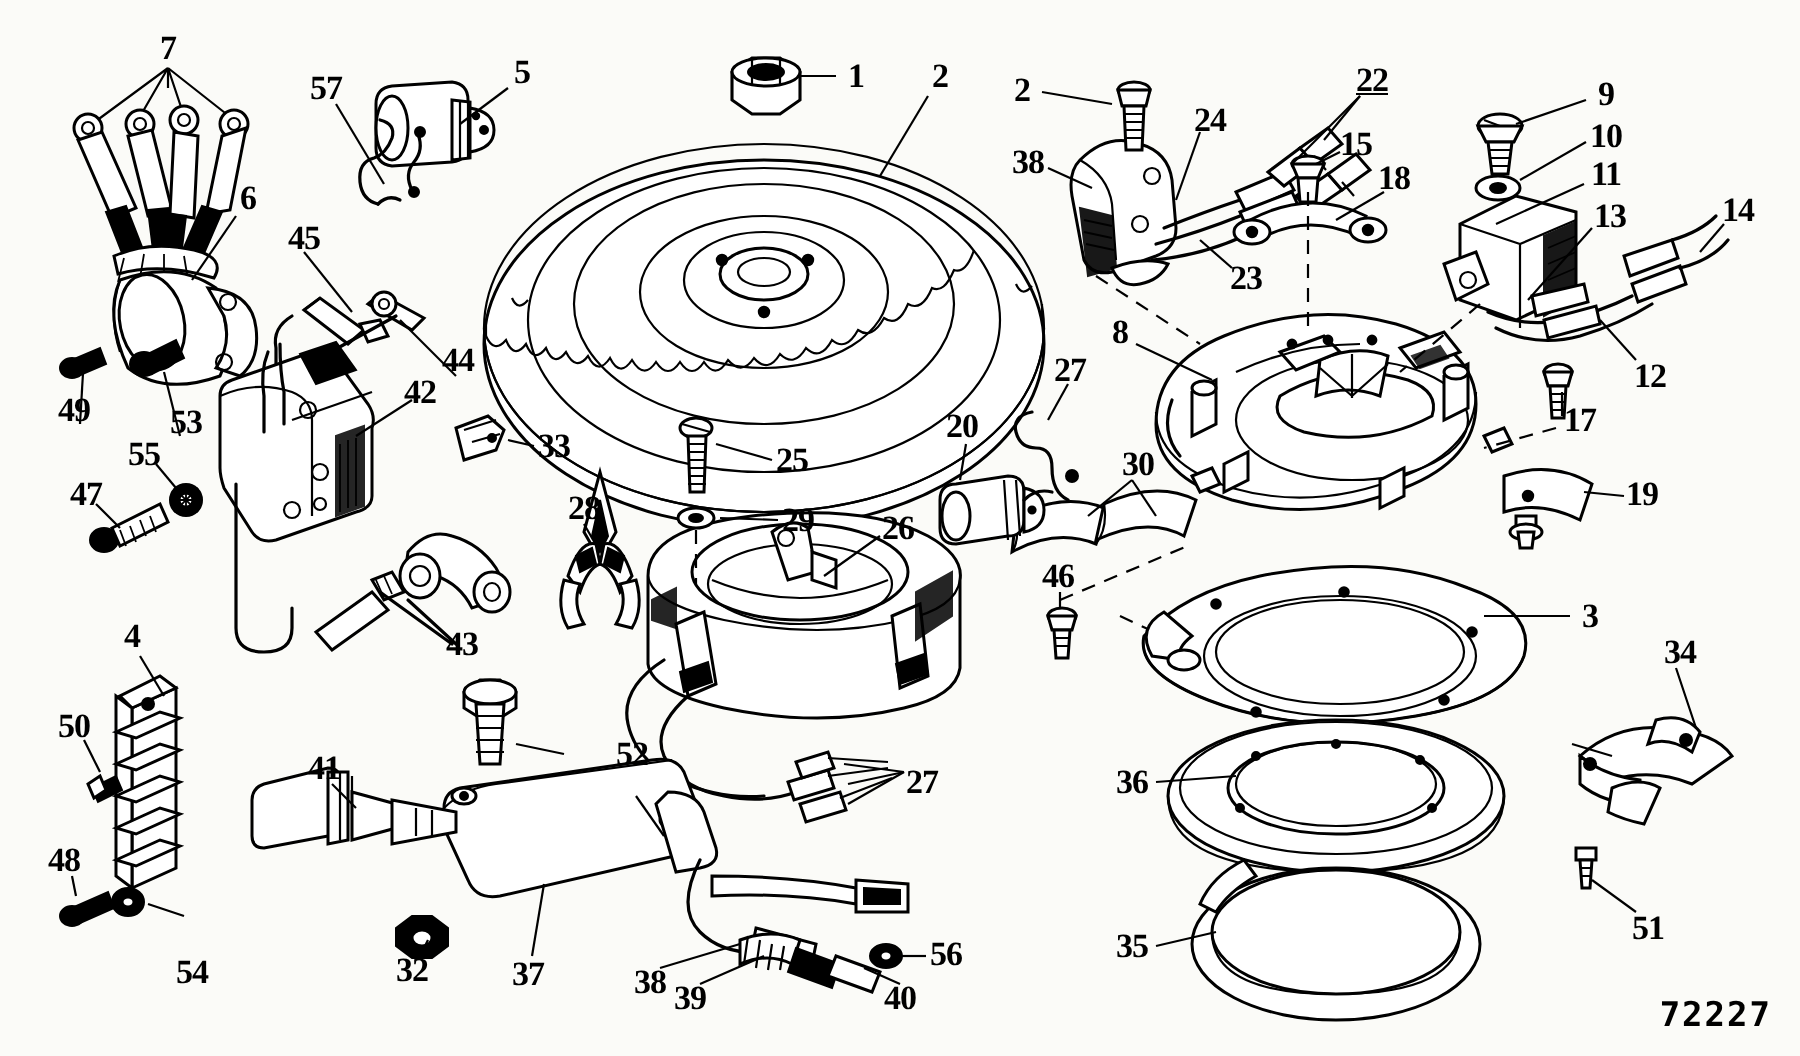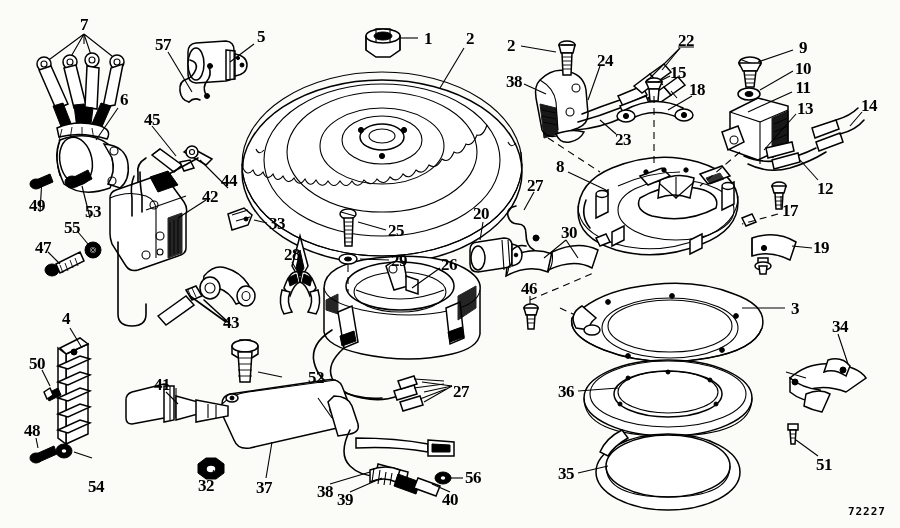--- a/index.html
+++ b/index.html
@@ -2,21 +2,21 @@
 <html><head>
 <meta charset="utf-8">
 <style>
   html,body{margin:0;padding:0;background:#fff;}
   body{font-family:"Liberation Serif",serif;}
   #sheet{position:relative;width:900px;height:528px;background:#fbfbf8;overflow:hidden;}
   #art{position:absolute;left:0;top:0;width:900px;height:528px;}
   .lbl{position:absolute;font-family:"Liberation Serif",serif;font-weight:bold;font-size:17px;color:#000;
        line-height:1;white-space:nowrap;transform:translate(-50%,-50%);letter-spacing:-0.5px;}
   #partnum{position:absolute;right:14px;bottom:10px;font-family:"DejaVu Sans Mono",monospace;
-           font-weight:bold;font-size:11px;letter-spacing:1px;color:#000;}
+           font-weight:bold;font-size:17px;letter-spacing:1px;color:#000;}
   svg{shape-rendering:geometricPrecision;}
   .ln{stroke:#000;stroke-width:1.6;fill:none;stroke-linecap:round;}
   .th{stroke:#000;stroke-width:1.1;fill:none;}
   .thin{stroke:#000;stroke-width:0.9;fill:none;}
   .fillw{fill:#fff;stroke:#000;stroke-width:1.5;}
   .fillk{fill:#000;stroke:#000;stroke-width:1;}
   .dash{stroke:#000;stroke-width:1.1;fill:none;stroke-dasharray:7 5;}
 </style>
 </head>
 <body>

